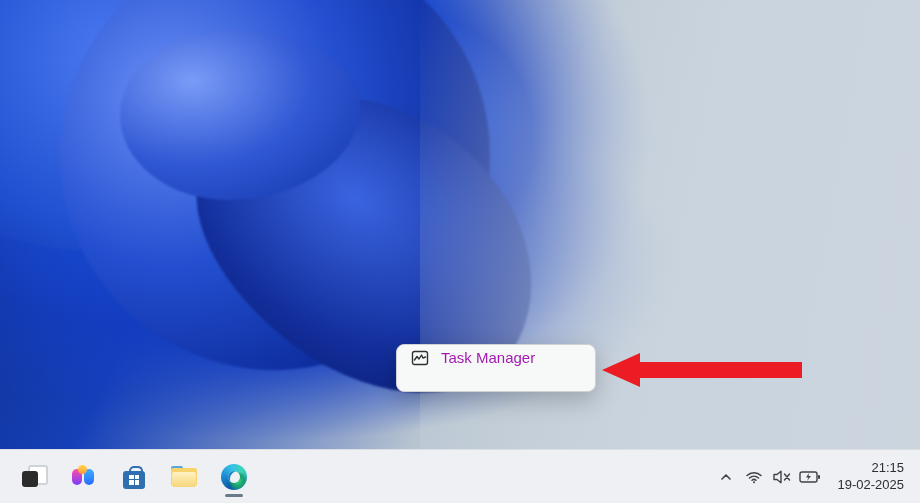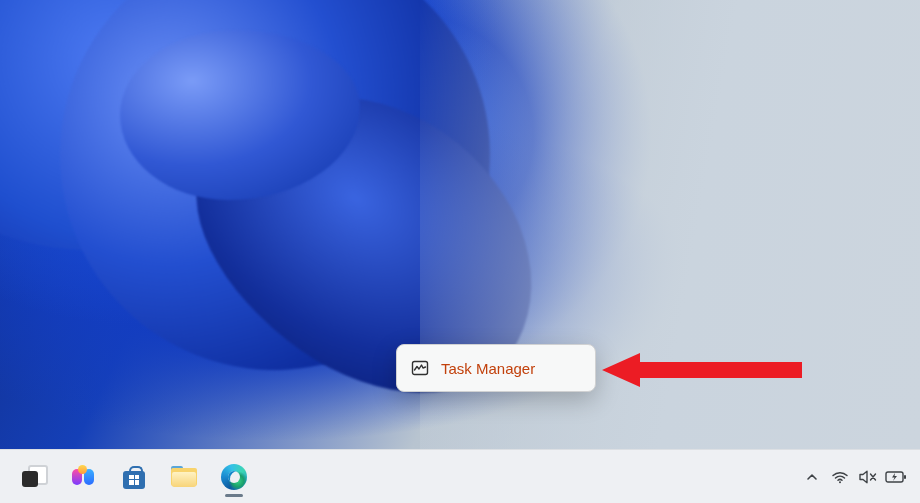--- a/index.html
+++ b/index.html
@@ -60,26 +60,26 @@
     width: 200px;
     background: #f7f8f8;
     border: 1px solid #d0d1d2;
     border-radius: 8px;
     box-shadow: 0 8px 24px rgba(0,0,0,0.22);
     padding: 4px;
     box-sizing: border-box;
   }
   .menu-item {
     display: flex;
-    align-items: center;
+    align-items: flex-start;
     gap: 12px;
     height: 38px;
     padding: 0 10px;
     border-radius: 4px;
-    color: #c2410c;
+    color: #a21caf;
     font-size: 15px;
     cursor: default;
   }
   .menu-item + .menu-item {
     border-top: 1px solid #e6e7e8;
   }
   .menu-icon {
     width: 18px; height: 18px;
     display:flex; align-items:center; justify-content:center;
     color:#303030;
@@ -323,14 +323,18 @@
       </svg>
     </div>
     <div class="tray-icon">
       <svg width="22" height="16" viewBox="0 0 22 16">
         <rect x="1" y="3" width="17" height="10" rx="2" fill="none" stroke="#3e4246" stroke-width="1.4"></rect>
         <rect x="19" y="6" width="2" height="4" rx="1" fill="#3e4246"></rect>
         <polygon points="10,4 7,8.5 9.5,8.5 8,12 12,7 9.5,7" fill="#3e4246"></polygon>
       </svg>
     </div>
 
+    <div class="clock">
+      <div>21:15</div>
+      <div>19-02-2025</div>
+    </div>
   </div>
 </div>
 
 </body></html>

